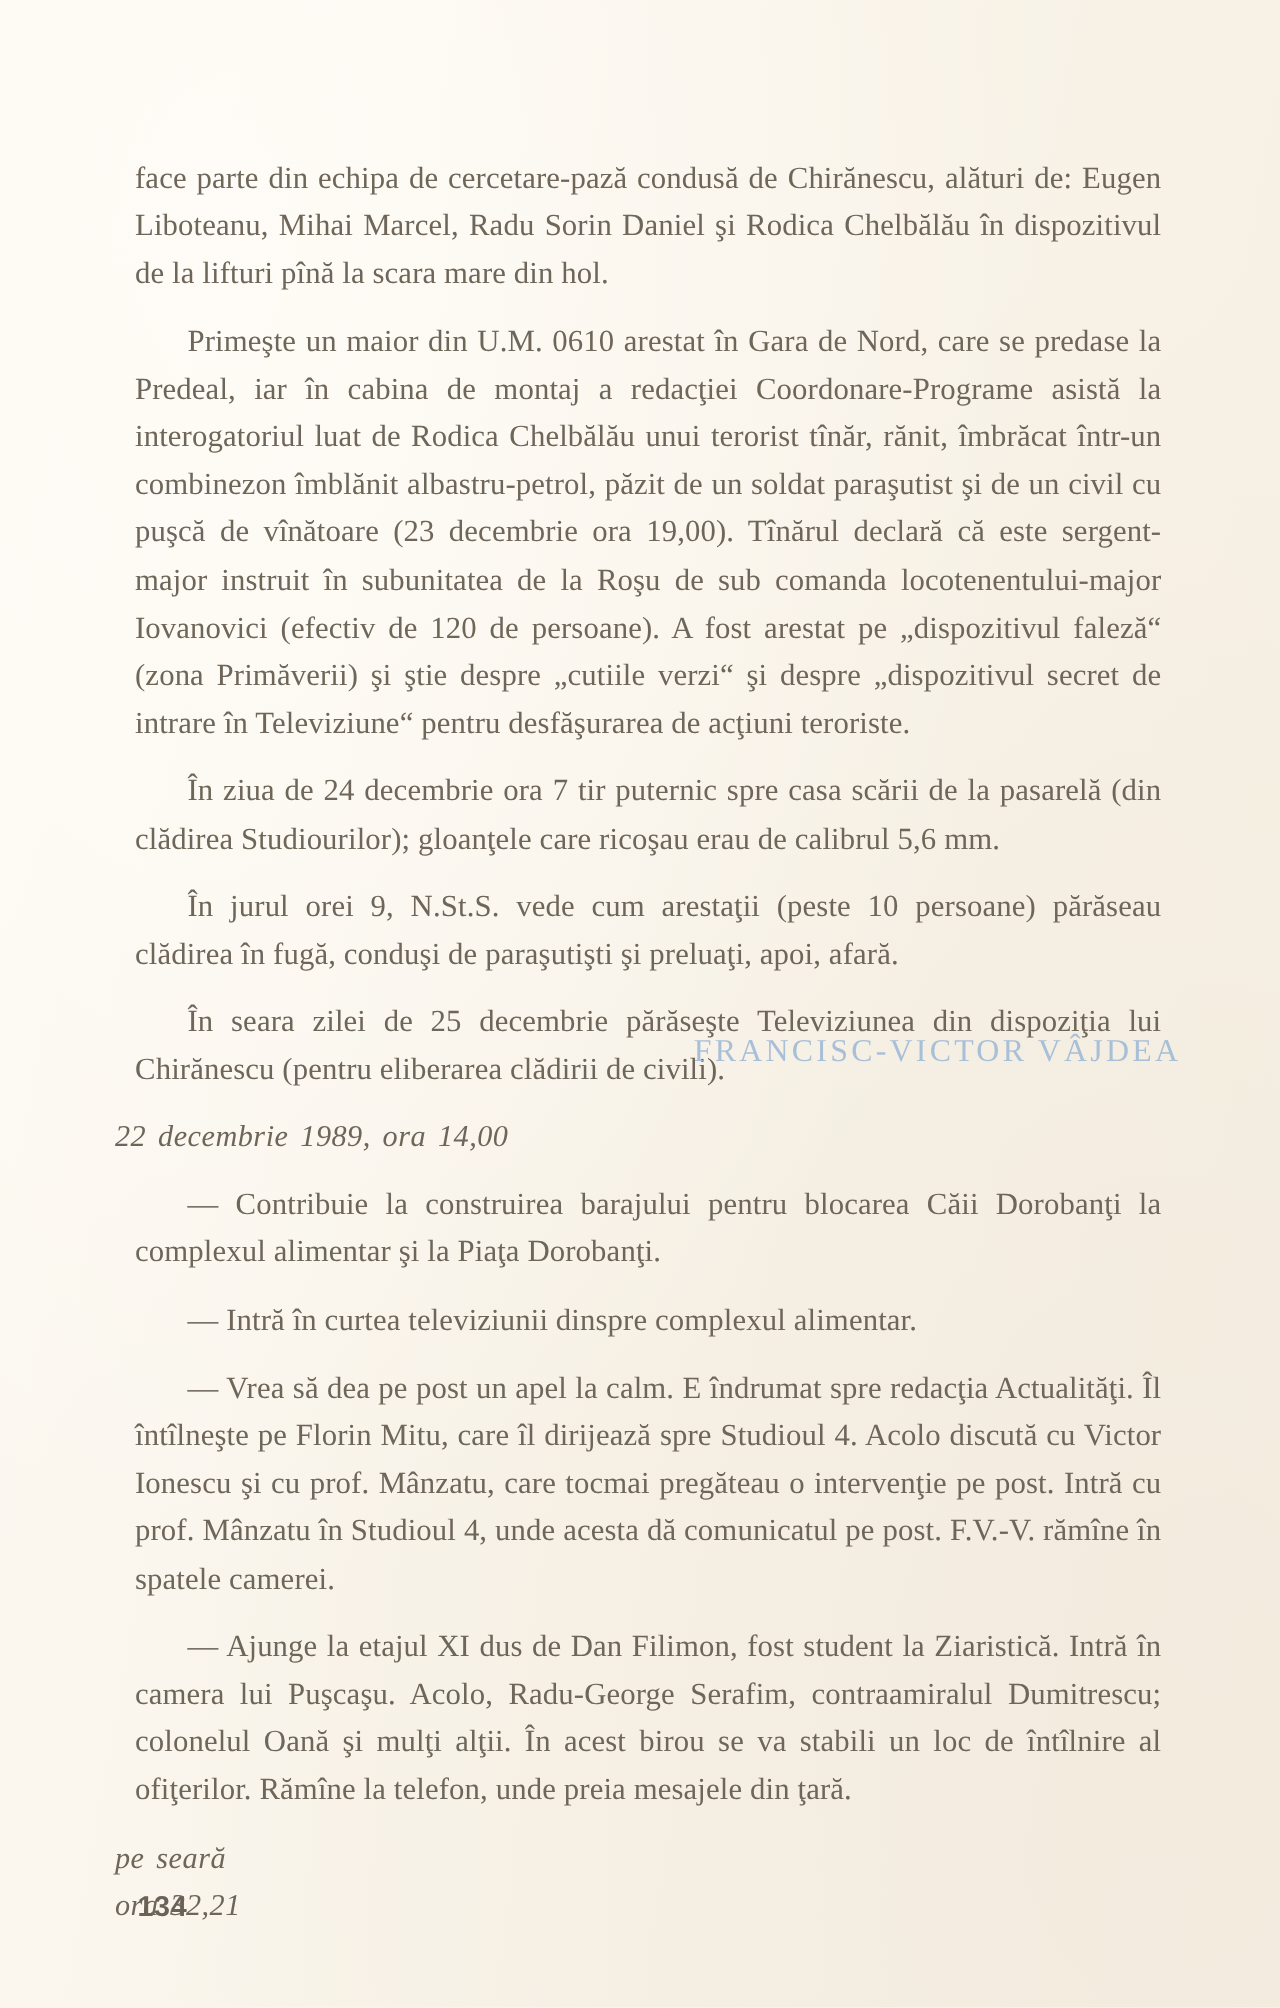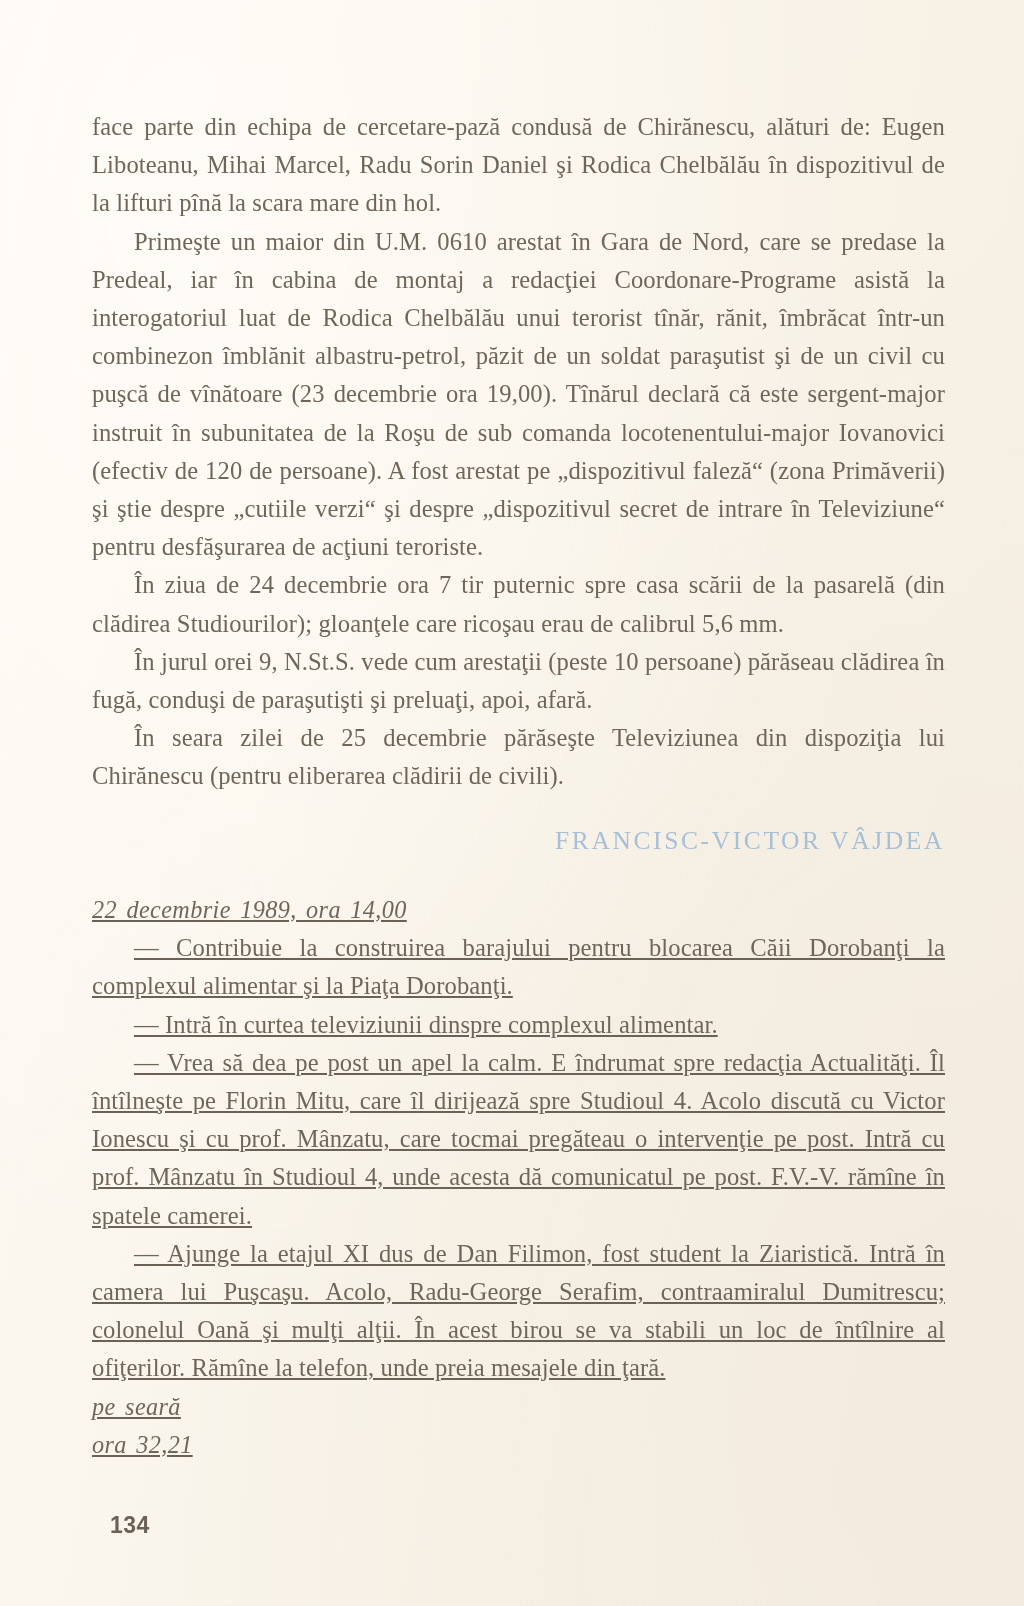--- a/index.html
+++ b/index.html
@@ -31,21 +31,21 @@
     inset: 0;
     z-index: 1;
   }
   .text-column {
     position: absolute;
     left: 92px;
     top: 108px;
     width: 853px;
   }
   p.body-par {
-    margin: 0;
+    margin: 16px;
     text-align: justify;
     text-justify: inter-word;
     font-size: 24.6px;
     line-height: 38.2px;
     letter-spacing: 0.1px;
     color: #6f665a;
     text-indent: 42px;
     -webkit-font-smoothing: antialiased;
   }
   p.body-par.no-indent {
@@ -67,21 +67,20 @@
     left: 92px;
     top: 826px;
     width: 853px;
   }
 
   .diary {
     position: absolute;
     left: 92px;
     top: 891px;
     width: 853px;
-    text-decoration: underline;
   }
   .time-label {
     margin: 0;
     font-style: italic;
     font-size: 24.2px;
     line-height: 38.2px;
     color: #6f665a;
     letter-spacing: 0.4px;
     word-spacing: 3px;
   }

